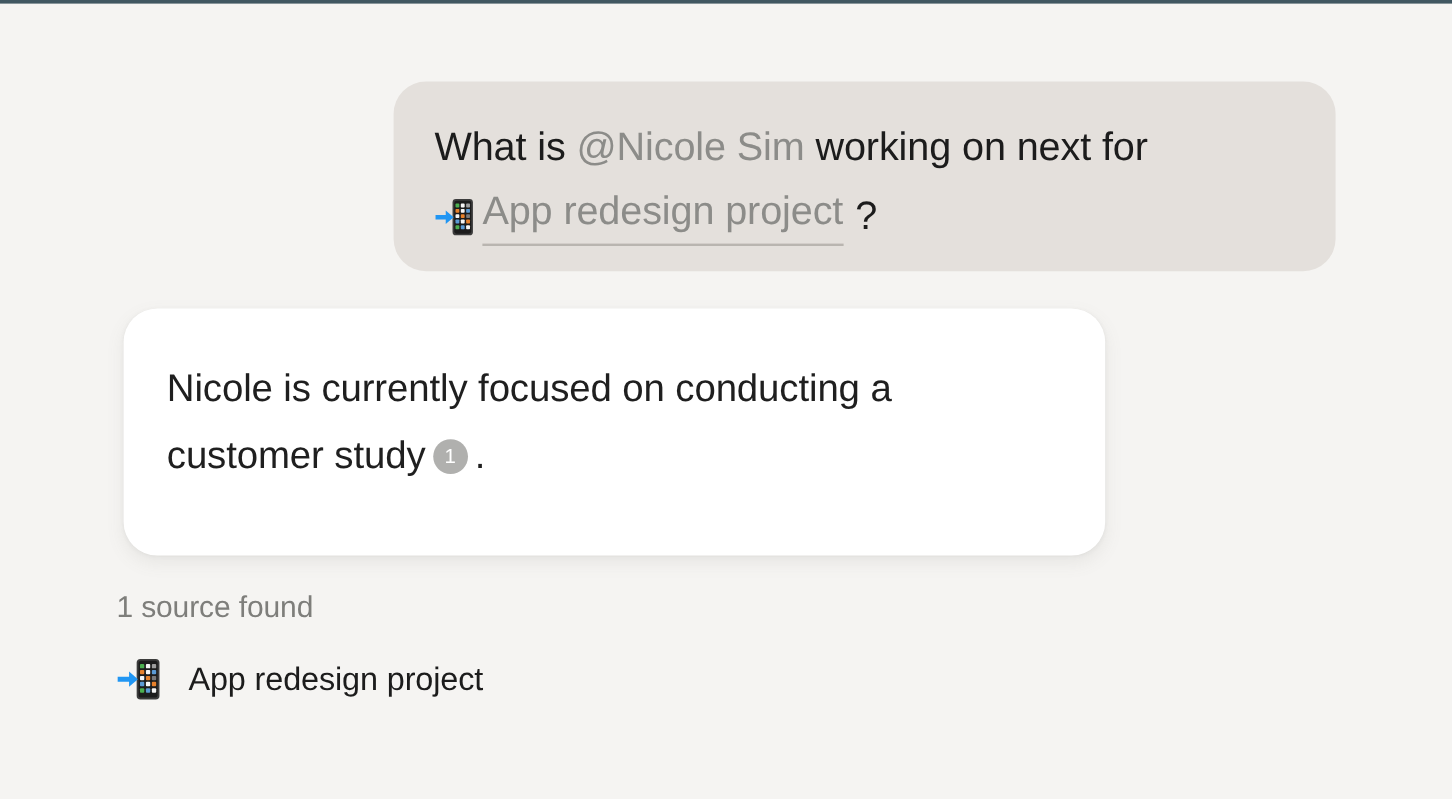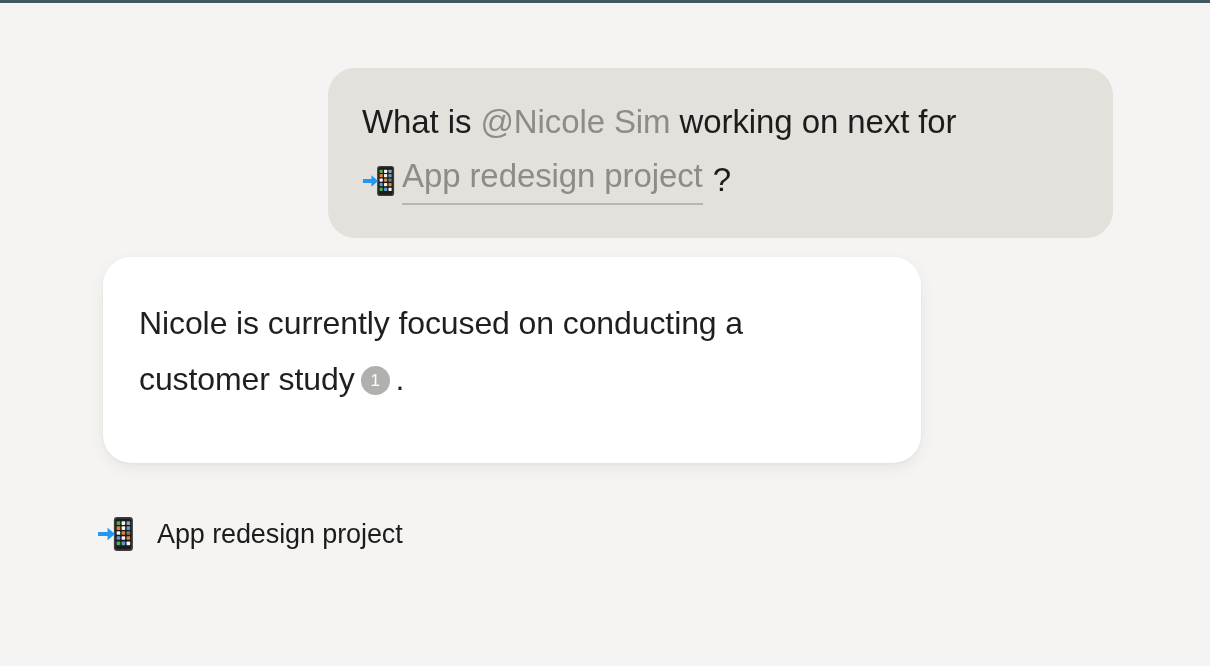--- a/index.html
+++ b/index.html
@@ -37,21 +37,21 @@
 
   
   .question-bubble {
     position: absolute;
     left: 328px;
     top: 65px;
     width: 785px;
     box-sizing: border-box;
     background: #E4E0DC;
     border-radius: 27px;
-    padding: 26px 36px 30px 34px;
+    padding: 26px 36px 18px 34px;
   }
   .q-line {
     font-size: 33px;
     line-height: 56px;
     color: #1C1C1C;
     white-space: nowrap;
     letter-spacing: -0.1px;
   }
   .mention {
     color: #8C8C89;
@@ -195,20 +195,21 @@
       <span class="doc-ref">App redesign project</span>
       <span class="q-qmark">?</span>
     </div>
   </div>
 
   <div class="answer-card">
     <div class="answer-text"><span>Nicole is currently focused on conducting a customer study</span><span class="citation-badge">1</span><span class="period">.</span></div>
   </div>
 
   <div class="sources">
+    <div class="sources-title">1 source found</div>
 
     <div class="source-row">
       <span class="phone-emoji">
         <svg viewBox="0 0 36 36" xmlns="http://www.w3.org/2000/svg">
           <rect x="16" y="2" width="18" height="32" rx="3" fill="#3C3C3C"></rect>
           <rect x="17.5" y="3.5" width="15" height="29" rx="2" fill="#1C1C1C"></rect>
           <rect x="18.6" y="6" width="3.4" height="3.4" rx="0.7" fill="#4CAF50"></rect>
           <rect x="23.3" y="6" width="3.4" height="3.4" rx="0.7" fill="#F5F5F5"></rect>
           <rect x="28" y="6" width="3.4" height="3.4" rx="0.7" fill="#9E9E9E"></rect>
           <rect x="18.6" y="10.7" width="3.4" height="3.4" rx="0.7" fill="#E8812B"></rect>

